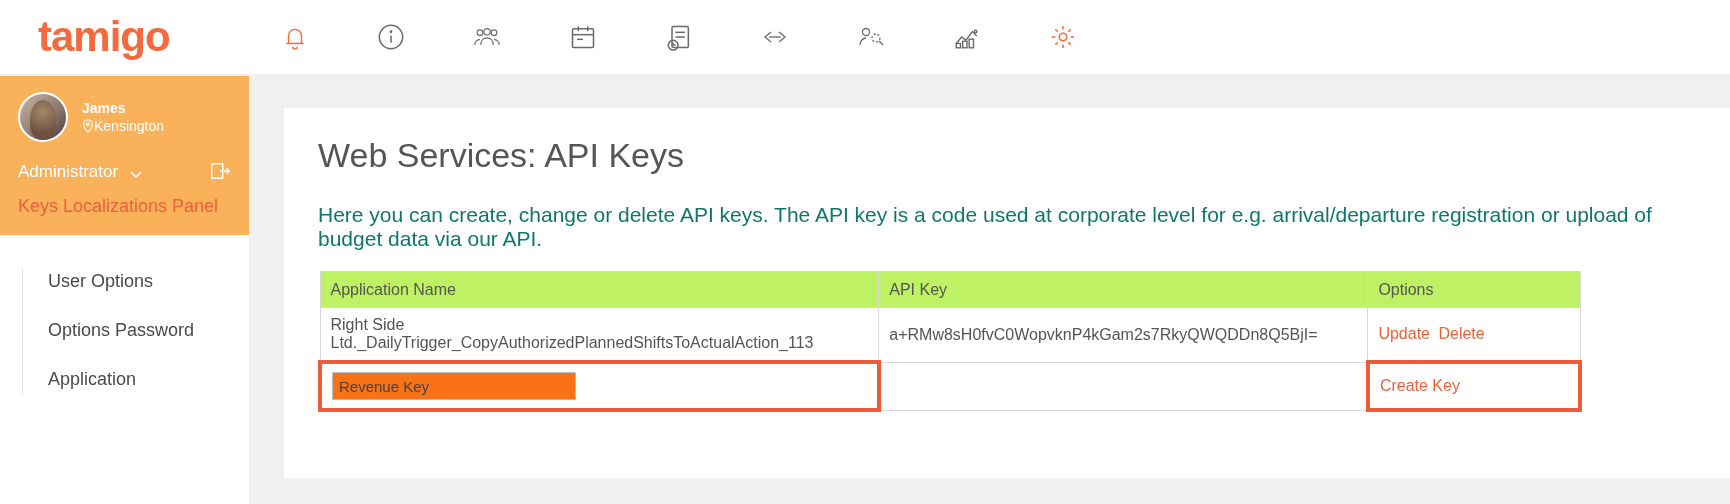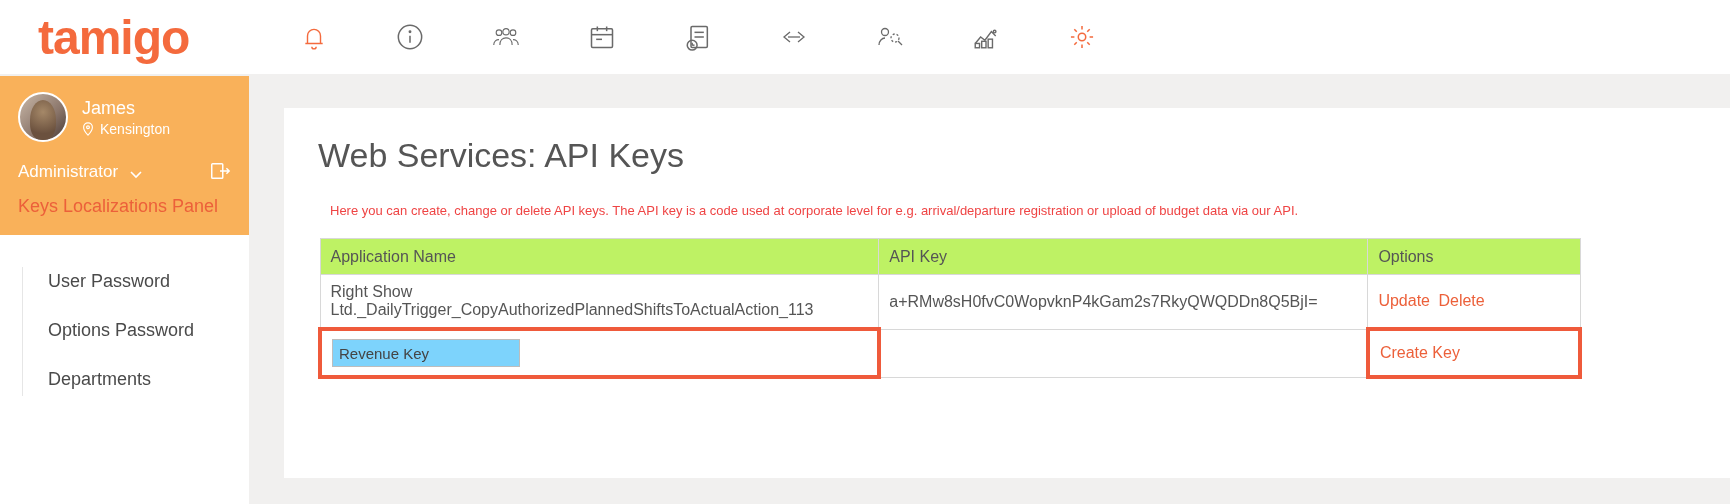--- a/index.html
+++ b/index.html
@@ -11,61 +11,61 @@
     --grey-border:#d8d8d8;
     --text-dark:#4a4a4a;
     --text-grey:#6f6f6f;
     --icon-grey:#6a6a6a;
     --highlight:#ef5a3b;
   }
   *{box-sizing:border-box;font-family:"Segoe UI",Arial,sans-serif}
   body{margin:0;background:#fff;color:var(--text-dark);width:1730px;height:504px;overflow:hidden}
   
   .topnav{height:76px;display:flex;align-items:center;padding:0 38px;border-bottom:2px solid var(--grey-bg)}
-  .logo{font-size:48px;font-weight:600;color:var(--orange);letter-spacing:-1px;margin-right:110px;font-family:"Segoe UI",Arial,sans-serif}
+  .logo{font-size:42px;font-weight:600;color:var(--orange);letter-spacing:-1px;margin-right:110px;font-family:"Segoe UI",Arial,sans-serif}
   .nav-icons{display:flex;align-items:center;gap:66px}
   .nav-icon{width:30px;height:30px;display:flex;align-items:center;justify-content:center;cursor:pointer}
   .nav-icon svg{width:28px;height:28px;stroke:var(--icon-grey);fill:none;stroke-width:1.3}
   .nav-icon.bell svg{stroke:var(--orange);width:26px;height:26px}
   .nav-icon.gear svg{stroke:var(--orange)}
   
   .layout{display:flex;height:428px}
   
   .sidebar{width:250px;background:#fff;border-right:1px solid var(--grey-bg);flex-shrink:0}
   .sidebar-top{background:var(--sidebar-bg);padding:16px 18px 18px 18px;color:#fff}
   .profile{display:flex;align-items:center;gap:14px;margin-bottom:18px}
   .avatar{width:50px;height:50px;border-radius:50%;background:linear-gradient(135deg,#c9b8a8 0%,#8a756a 60%,#4a3a34 100%);border:2px solid #fff;flex-shrink:0;overflow:hidden;position:relative}
   .avatar::after{content:"";position:absolute;inset:6px 10px 0 10px;border-radius:50% 50% 40% 40%;background:radial-gradient(circle at 50% 30%, #a58868 0%, #6b513e 70%)}
   .profile-info{display:flex;flex-direction:column;gap:2px}
-  .profile-name{font-size:18px;font-weight:400}
-  .profile-loc{font-size:14px;font-weight:400;display:flex;align-items:center;gap:6px}
+  .profile-name{font-size:14px;font-weight:700}
+  .profile-loc{font-size:14px;font-weight:400;display:flex;align-items:center;gap:0}
   .role-row{display:flex;align-items:flex-end;gap:10px}
   .role-label{font-size:17px}
   .chevron-down{width:16px;height:16px}
   .logout-icon{margin-left:auto;width:22px;height:22px}
   .loc-panel{color:var(--orange-text);font-size:18px;margin-top:14px;cursor:pointer}
   .sidebar-menu{padding:22px 0}
   .sidebar-item{padding:14px 0 14px 48px;font-size:18px;color:var(--text-dark);cursor:pointer;position:relative}
   .sidebar-item:first-child::before{content:"";position:absolute;left:22px;top:10px;bottom:-90px;width:1px;background:#e6e6e6}
   
   .main{flex:1;background:var(--grey-bg);padding:32px 0 0 34px;overflow:auto}
   .panel{background:#fff;padding:28px 34px 30px 34px;min-height:370px}
   h1.page-title{margin:0 0 28px 0;font-size:34px;font-weight:400;color:#555}
-  .intro{font-size:13px;color:#ef4444;margin:0 0 20px 12px}
+  .intro{font-size:21px;color:#0f766e;margin:0 0 20px 0}
   
   table.api{border-collapse:collapse;width:1264px;font-size:16px;color:#555}
   table.api th,table.api td{border:1px solid var(--grey-border);padding:8px 10px;text-align:left;vertical-align:middle}
   table.api th{background:#bef264;font-weight:400;color:#555;height:36px}
   .col-name{width:560px}
   .col-key{width:490px}
   .col-opt{width:214px}
   .link{color:var(--orange-text);cursor:pointer}
   .link+.link{margin-left:4px}
   .input-cell{padding:4px 6px}
-  .name-input{width:188px;height:28px;border:1px solid #bdbdbd;padding:2px 6px;font-size:15px;color:#444;background:#7dd3fc}
+  .name-input{width:244px;height:28px;border:1px solid #bdbdbd;padding:2px 6px;font-size:15px;color:#444;background:#f97316}
   .hl-strong{border:4px solid var(--highlight)!important;padding:4px 6px}
   .create-btn{color:var(--orange-text);cursor:pointer;font-size:16px}
   td.options-cell{white-space:nowrap}
   .pin-icon{width:12px;height:14px;display:inline-block}
 </style>
 </head>
 <body>
 
 <div class="topnav">
   <div class="logo">tamigo</div>
@@ -167,42 +167,42 @@
           </svg>
         <svg class="logout-icon" viewBox="0 0 24 24" fill="none" stroke="#fff" stroke-width="1.6">
             <rect x="3" y="4" width="12" height="16" rx="1"></rect>
             <path d="M12 12h10M19 9l3 3-3 3"></path>
           </svg>
       </div>
       <div class="loc-panel">Keys Localizations Panel</div>
     </div>
 
     <nav class="sidebar-menu">
-      <div class="sidebar-item">User Password</div>
+      <div class="sidebar-item">User Options</div>
       <div class="sidebar-item">Options Password</div>
-      <div class="sidebar-item">Departments</div>
+      <div class="sidebar-item">Application</div>
     </nav>
   </aside>
 
   <main class="main">
     <div class="panel">
       <h1 class="page-title">Web Services: API Keys</h1>
       <p class="intro">Here you can create, change or delete API keys. The API key is a code used at corporate level for e.g. arrival/departure registration or upload of budget data via our API.</p>
 
       <table class="api">
         <thead>
           <tr>
             <th class="col-name">Application Name</th>
             <th class="col-key">API Key</th>
             <th class="col-opt">Options</th>
           </tr>
         </thead>
         <tbody>
           <tr>
-            <td>Right Show Ltd._DailyTrigger_CopyAuthorizedPlannedShiftsToActualAction_113</td>
+            <td>Right Side Ltd._DailyTrigger_CopyAuthorizedPlannedShiftsToActualAction_113</td>
             <td>a+RMw8sH0fvC0WopvknP4kGam2s7RkyQWQDDn8Q5BjI=</td>
             <td class="options-cell">
               <span class="link">Update</span>
               <span class="link">Delete</span>
             </td>
           </tr>
           <tr>
             <td class="input-cell hl-strong">
               <input class="name-input" value="Revenue Key" style="">
             </td>

